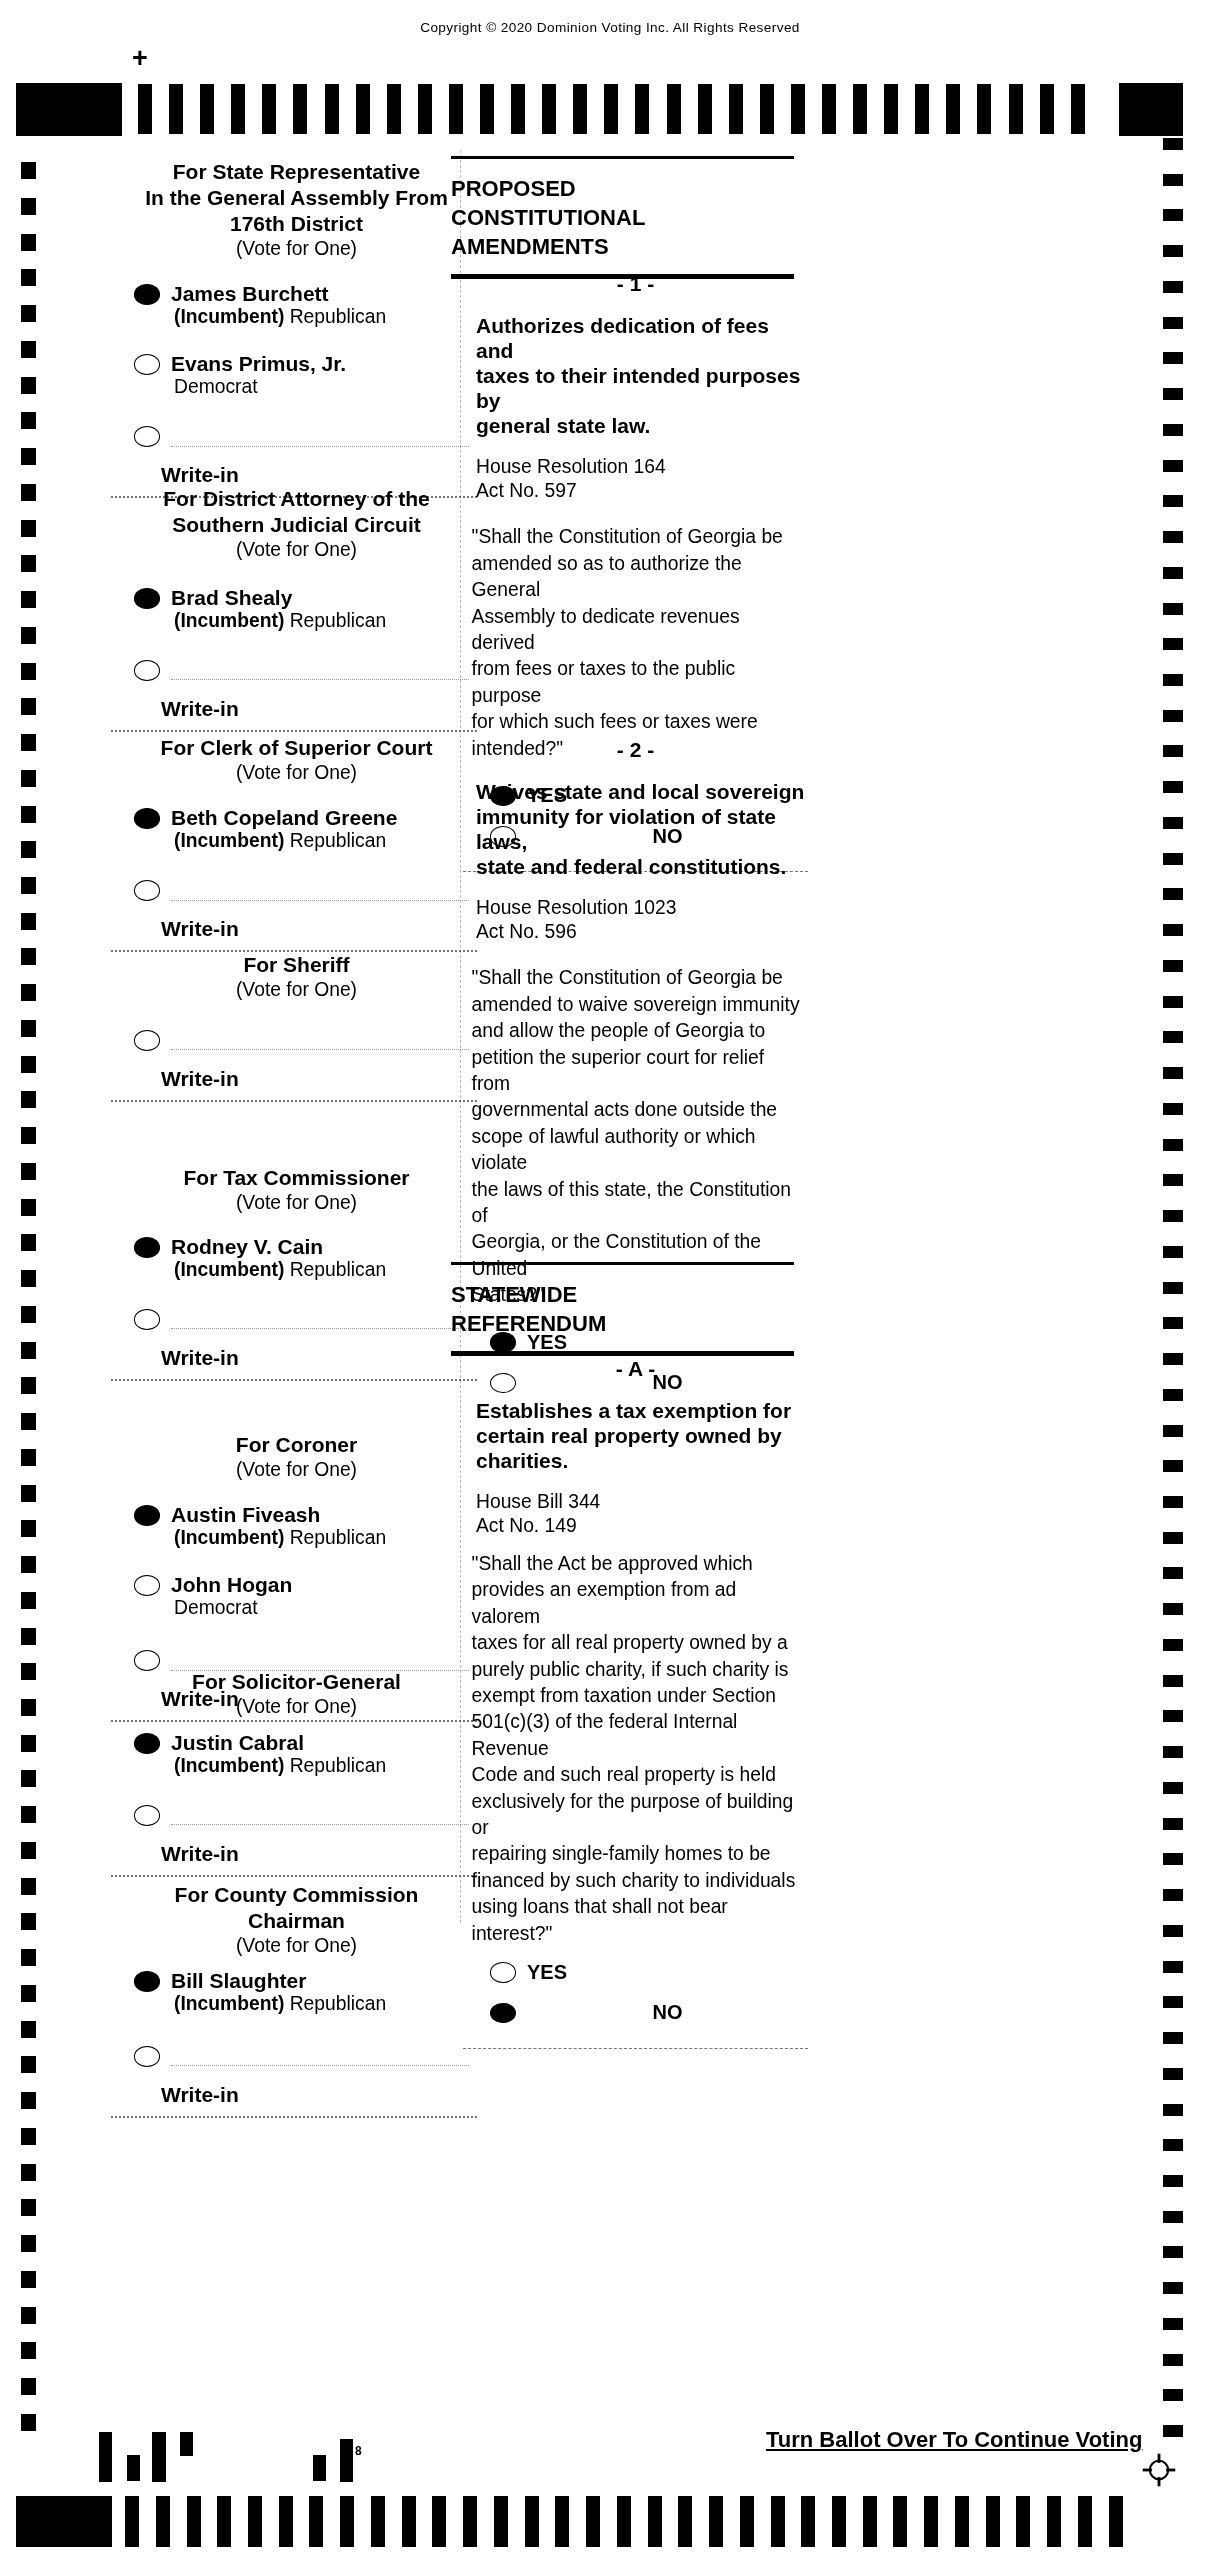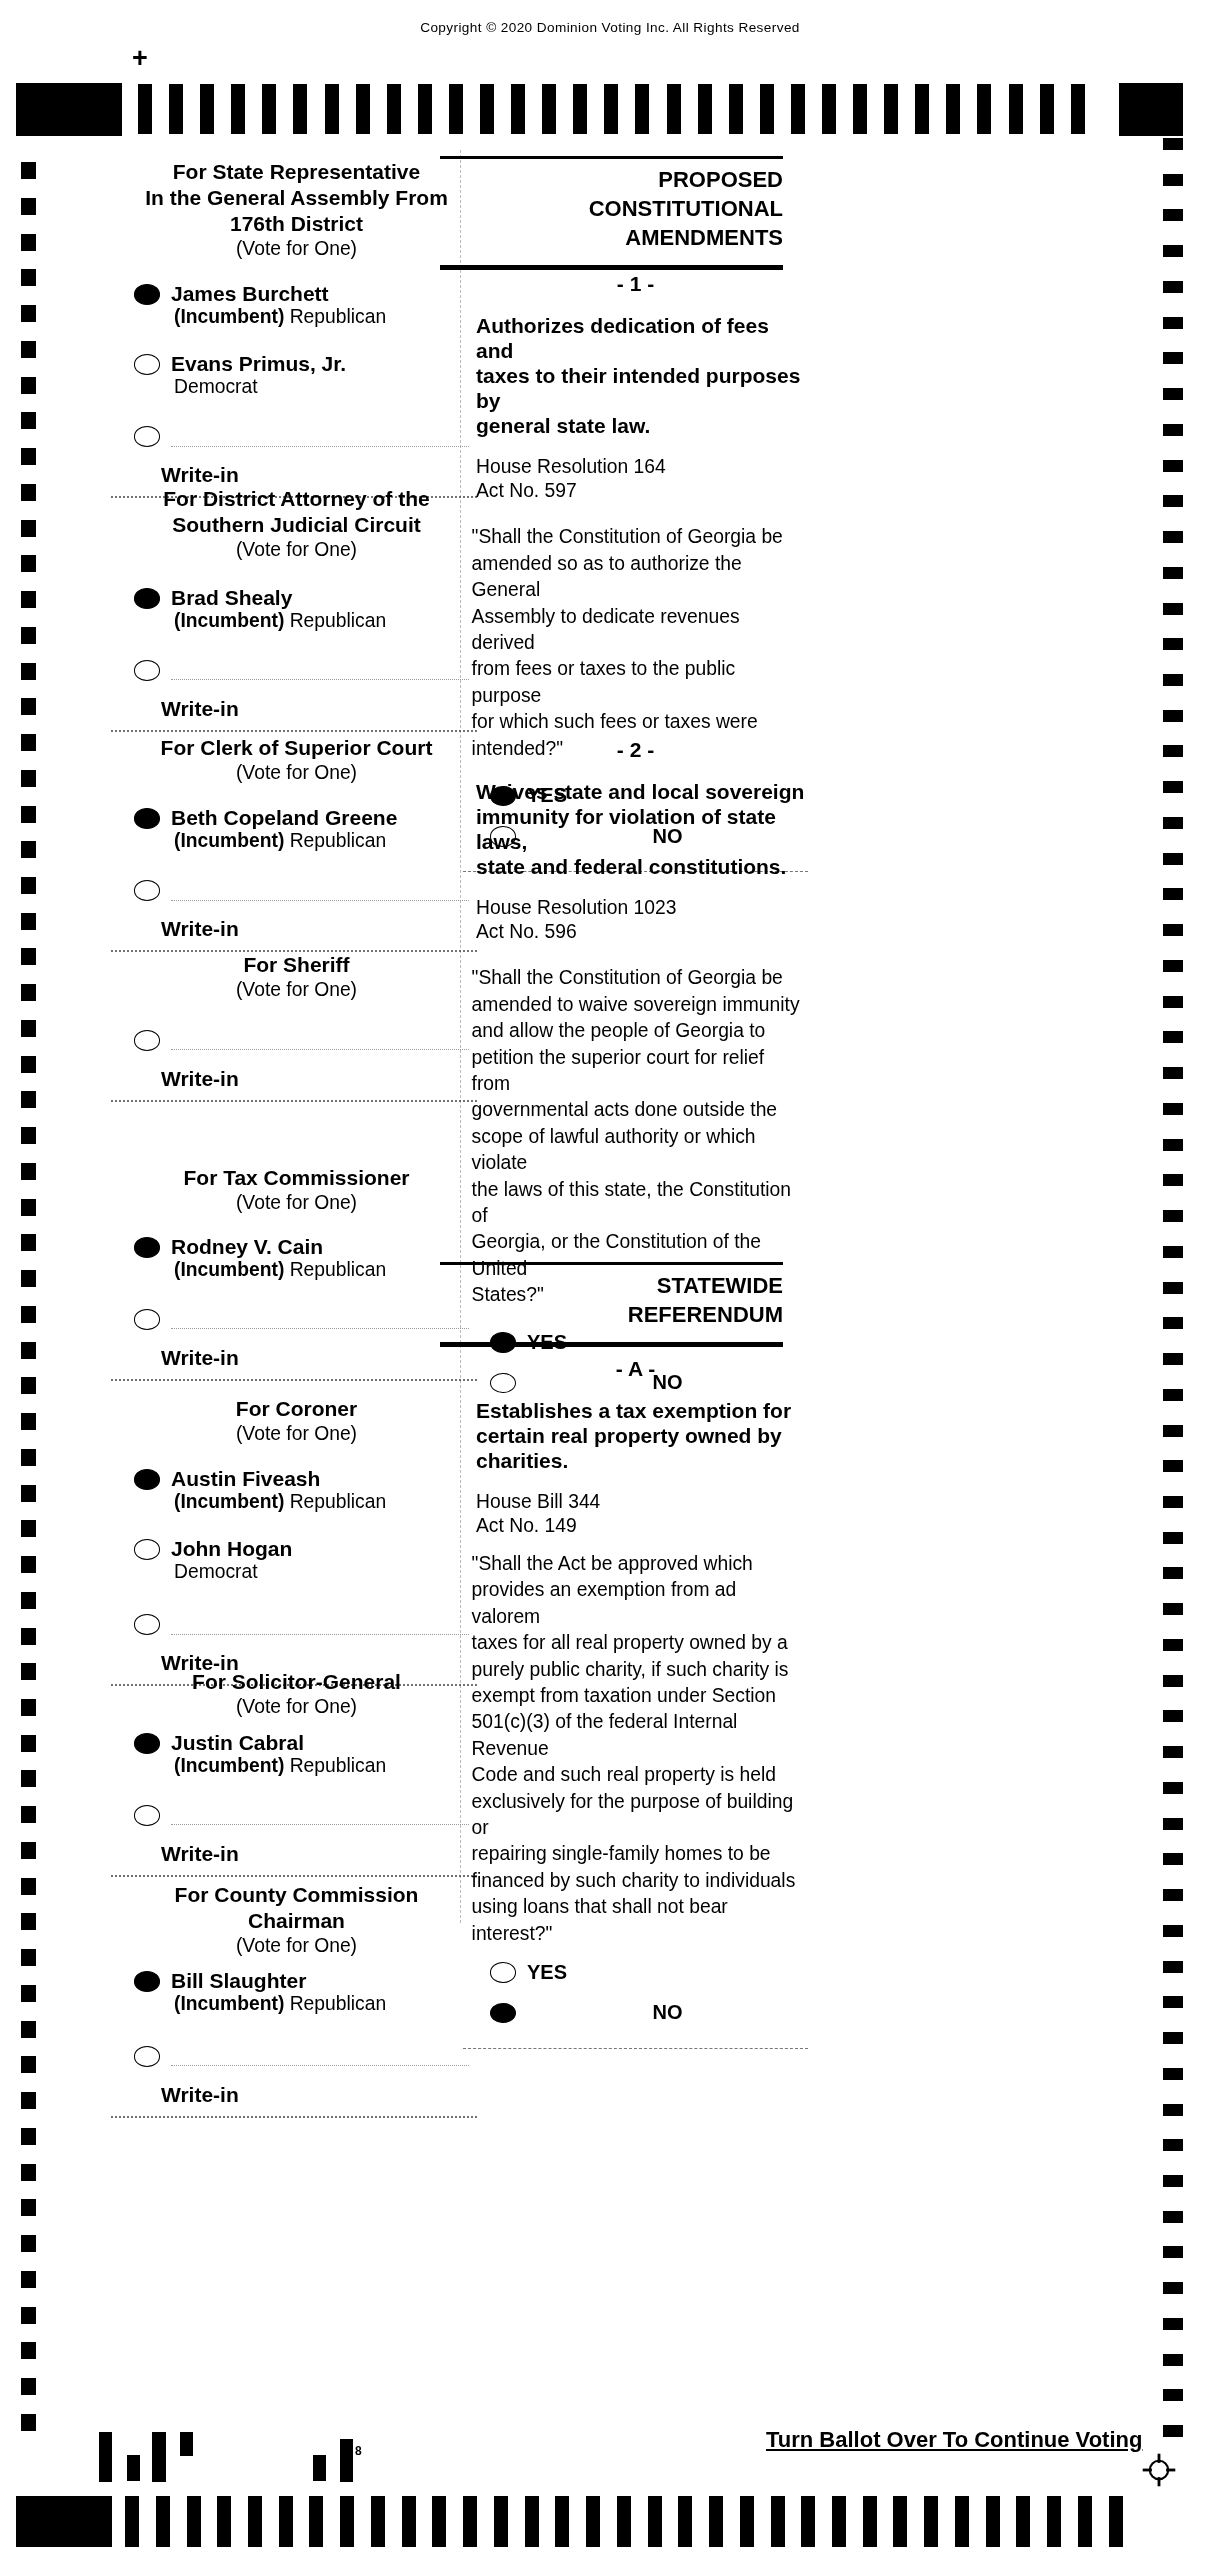--- a/index.html
+++ b/index.html
@@ -21,23 +21,23 @@
           border:1.4px solid #000;border-radius:50%;background:#fff;}
   .bubble.filled{background:#000;}
   .cand-name{margin-left:51px;font-weight:bold;font-size:21px;line-height:24px;}
   .cand-sub{margin-left:54px;font-size:19.3px;line-height:21.4px;}
   .sub-inc{font-weight:bold;}
   .wi-line{position:absolute;left:51px;right:4.3px;top:21.4px;border-top:1.4px dotted #999;}
   .wi-label{margin-left:41px;margin-top:10px;font-weight:bold;font-size:21px;line-height:24px;}
   .sep{margin-top:8.6px;margin-left:-8.6px;width:366px;border-top:2.1px dotted #444;opacity:.75;}
   
   .colsep{position:absolute;left:460px;top:150px;height:1773px;border-left:1.4px dashed #bbb;}
-  .section-box{position:absolute;left:440px;width:343px;border-top:3.6px solid #000;
-               border-bottom:5px solid #000;text-align:right;font-weight:bold;
-               font-size:22px;line-height:29px;padding:6px 0 13px 0;white-space:pre-line;}
+  .section-box{position:absolute;left:451px;width:343px;border-top:3.6px solid #000;
+               border-bottom:5px solid #000;text-align:left;font-weight:bold;
+               font-size:22px;line-height:29px;padding:15px 0 13px 0;white-space:pre-line;}
   .measure{position:absolute;left:463px;width:345px;}
   .m-number{text-align:center;font-weight:bold;font-size:21px;line-height:24px;}
   .m-summary{margin-top:17px;margin-left:13px;font-weight:bold;font-size:21px;
              line-height:25px;white-space:pre-line;}
   .m-refs{margin-top:17px;margin-left:13px;font-size:19.3px;line-height:24px;white-space:pre-line;}
   .m-question{margin-top:21.4px;margin-left:8.6px;font-size:19.3px;line-height:26.4px;white-space:pre-line;}
   .yn-row{position:relative;margin-top:21.4px;min-height:29px;}
   .yn-row.no{margin-top:11.4px;text-align:center;}
   .yn-label{margin-left:64px;font-weight:bold;font-size:20px;line-height:24px;}
   .yn-row .bubble{left:27px;}
@@ -338,21 +338,21 @@
       <div class="cand-sub"><span class="sub-inc">(Incumbent)</span> <span>Republican</span></div>
     </div>
     <div class="wi-row">
       <div class="bubble"></div>
       <div class="wi-line"></div>
     </div>
     <div class="wi-label">Write-in</div>
     <div class="sep"></div>
   </div>
 
-  <div class="contest" style="top:1396px">
+  <div class="contest" style="top:1432px">
     <div class="c-title">For Coroner</div>
     <div class="vote-for">(Vote for One)</div>
     <div class="cand-row">
       <div class="bubble filled"></div>
       <div class="cand-name">Austin Fiveash</div>
       <div class="cand-sub"><span class="sub-inc">(Incumbent)</span> <span>Republican</span></div>
     </div>
     <div class="cand-row second">
       <div class="bubble"></div>
       <div class="cand-name">John Hogan</div>

